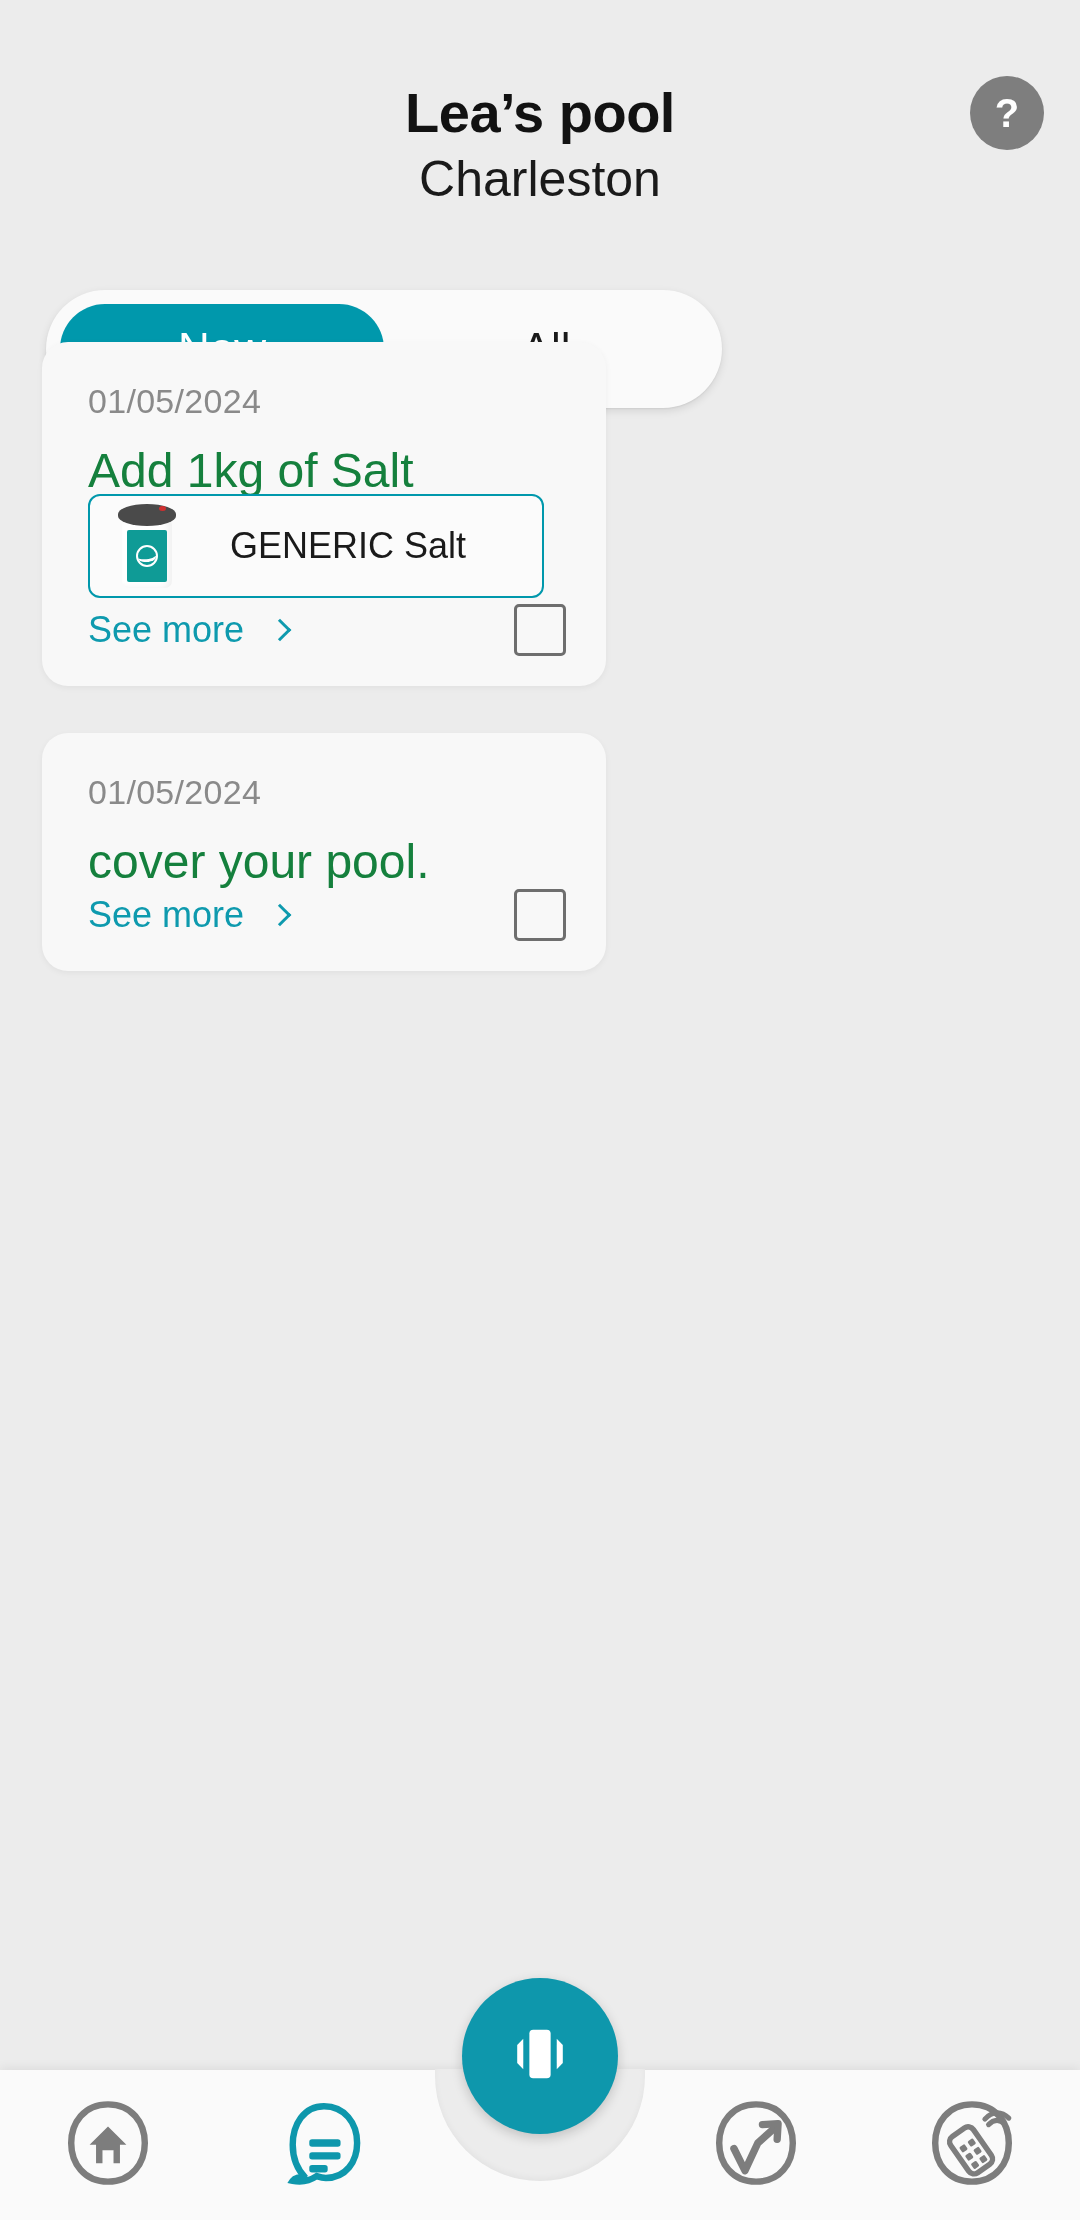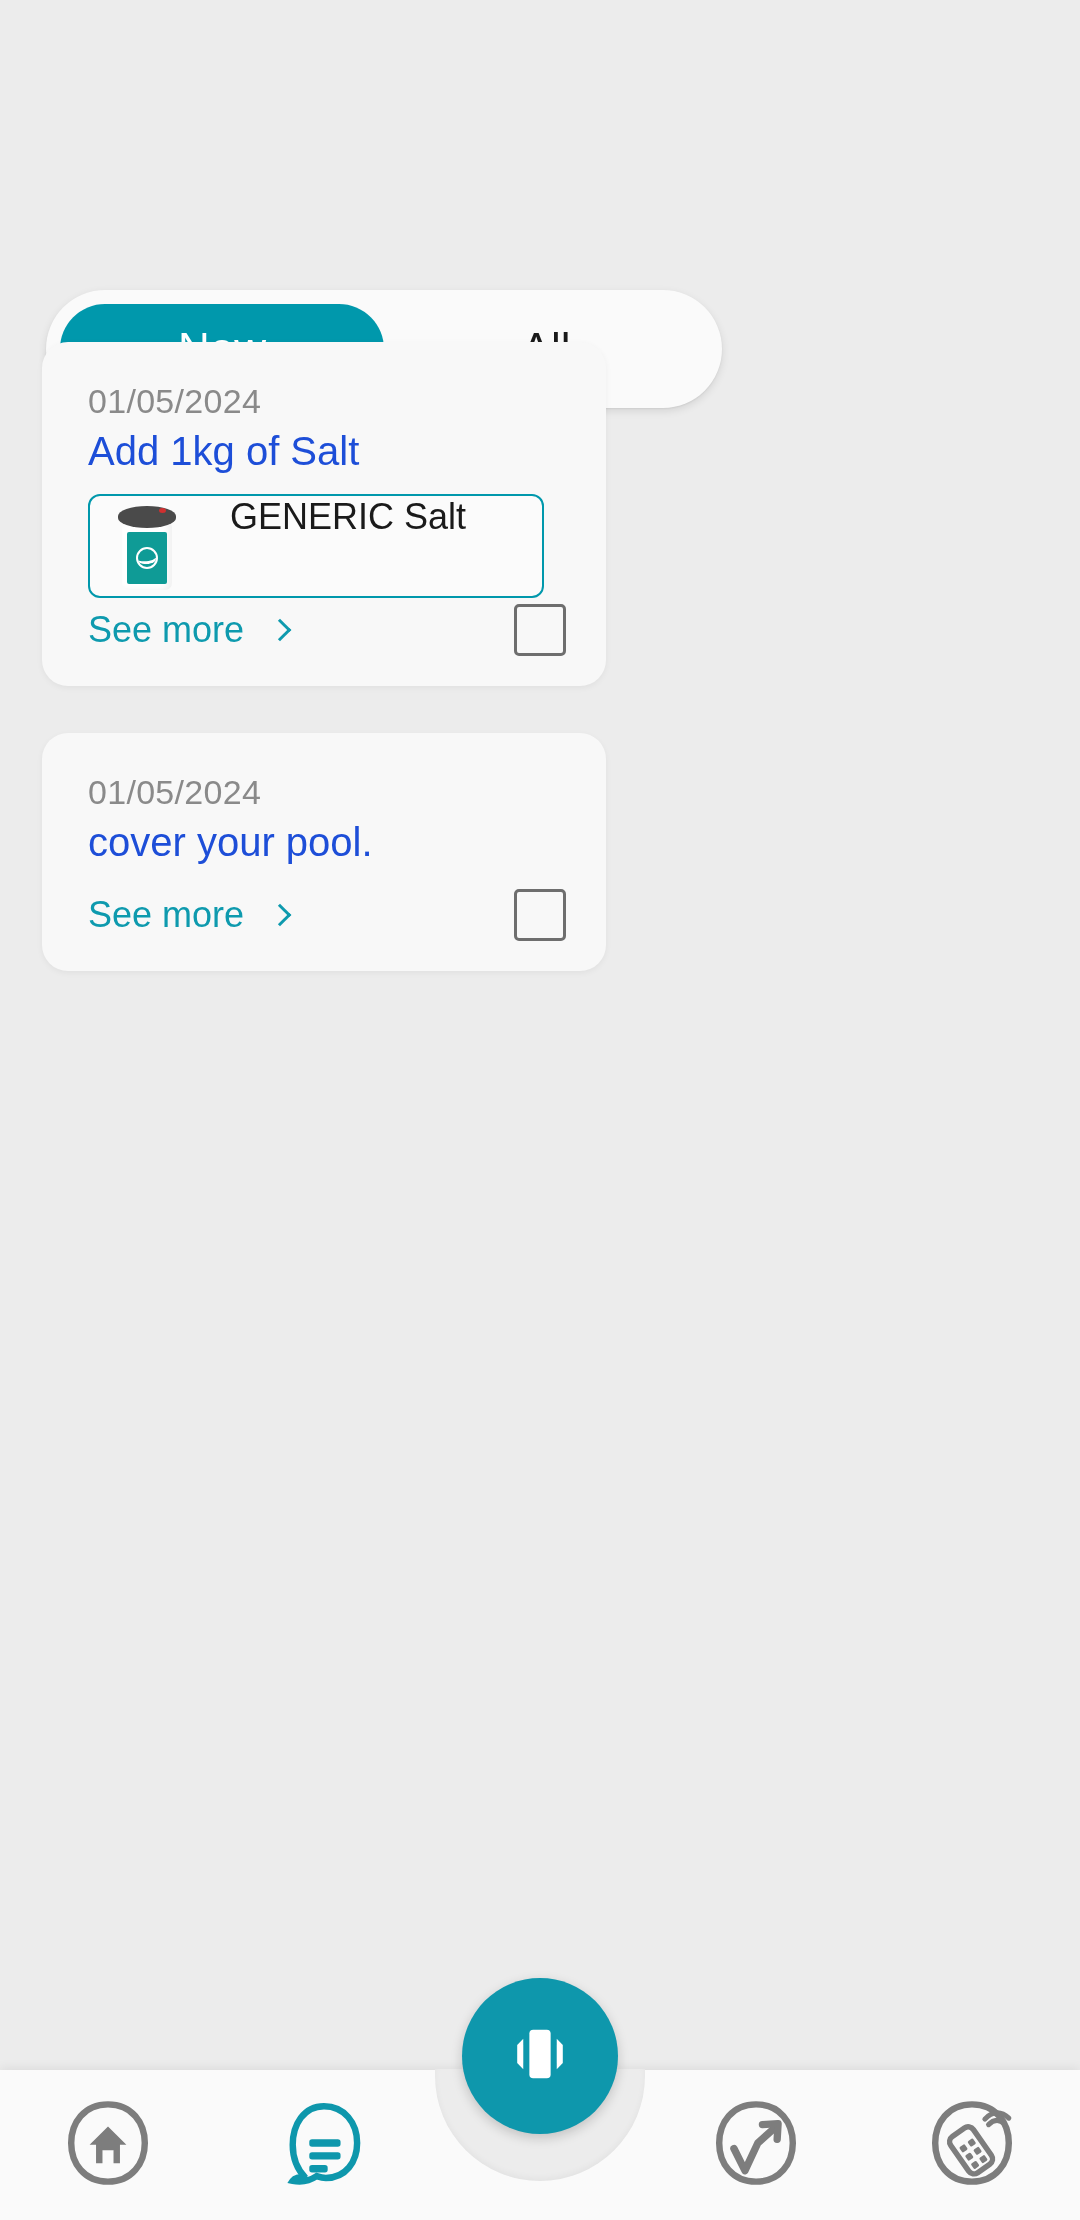--- a/index.html
+++ b/index.html
@@ -57,31 +57,31 @@
     box-shadow:0 2px 6px rgba(0,0,0,0.05);
   }
   #card-0 { top:342px; height:344px; }
   #card-1 { top:733px; height:238px; }
 
   .card-date {
     position:absolute; left:46px; top:40px;
     font-size:34px; color:#8A8A8A; letter-spacing:0.3px;
   }
   .card-title {
-    position:absolute; left:46px; top:84px;
-    font-size:40px; color:#1d4ed8; line-height:50px;
+    position:absolute; left:46px; top:104px;
+    font-size:48px; color:#15803d; line-height:50px;
   }
 
   
   .product-chip {
     position:absolute; left:46px; top:152px;
     width:456px; height:104px;
     border:2px solid #0098AC; border-radius:12px;
     background:#FBFBFB;
-    display:flex; cursor:pointer;
+    display:flex; align-items:center; cursor:pointer;
   }
   .product-img { width:110px; height:104px; position:relative; flex:none; }
   .bucket { position:absolute; left:28px; top:10px; width:58px; height:84px; }
   .bucket-lid {
     position:absolute; left:0; top:0; width:58px; height:22px;
     background:#4A4A4A; border-radius:50%/46%;
   }
   .bucket-lid-dot {
     position:absolute; right:10px; top:2px; width:7px; height:5px;
     background:#D03030; border-radius:50%;
@@ -161,20 +161,27 @@
     background:#0E97AC;
     display:flex; align-items:center; justify-content:center;
     box-shadow:0 4px 12px rgba(0,0,0,0.18); cursor:pointer; z-index:5;
   }
 </style>
 </head>
 <body>
 
 <div class="screen">
 
+  <div class="header">
+    <div class="title-block">
+      <div class="app-title">Lea’s pool</div>
+      <div class="app-subtitle">Charleston</div>
+    </div>
+    <div class="help-btn">?</div>
+  </div>
 
   <div class="tab-wrap">
     <div class="tab active">New</div>
     <div class="tab inactive">All</div>
   </div>
 
   <div class="card" id="card-0">
     <div class="card-date">01/05/2024</div>
     <div class="card-title">Add 1kg of Salt</div>
 

